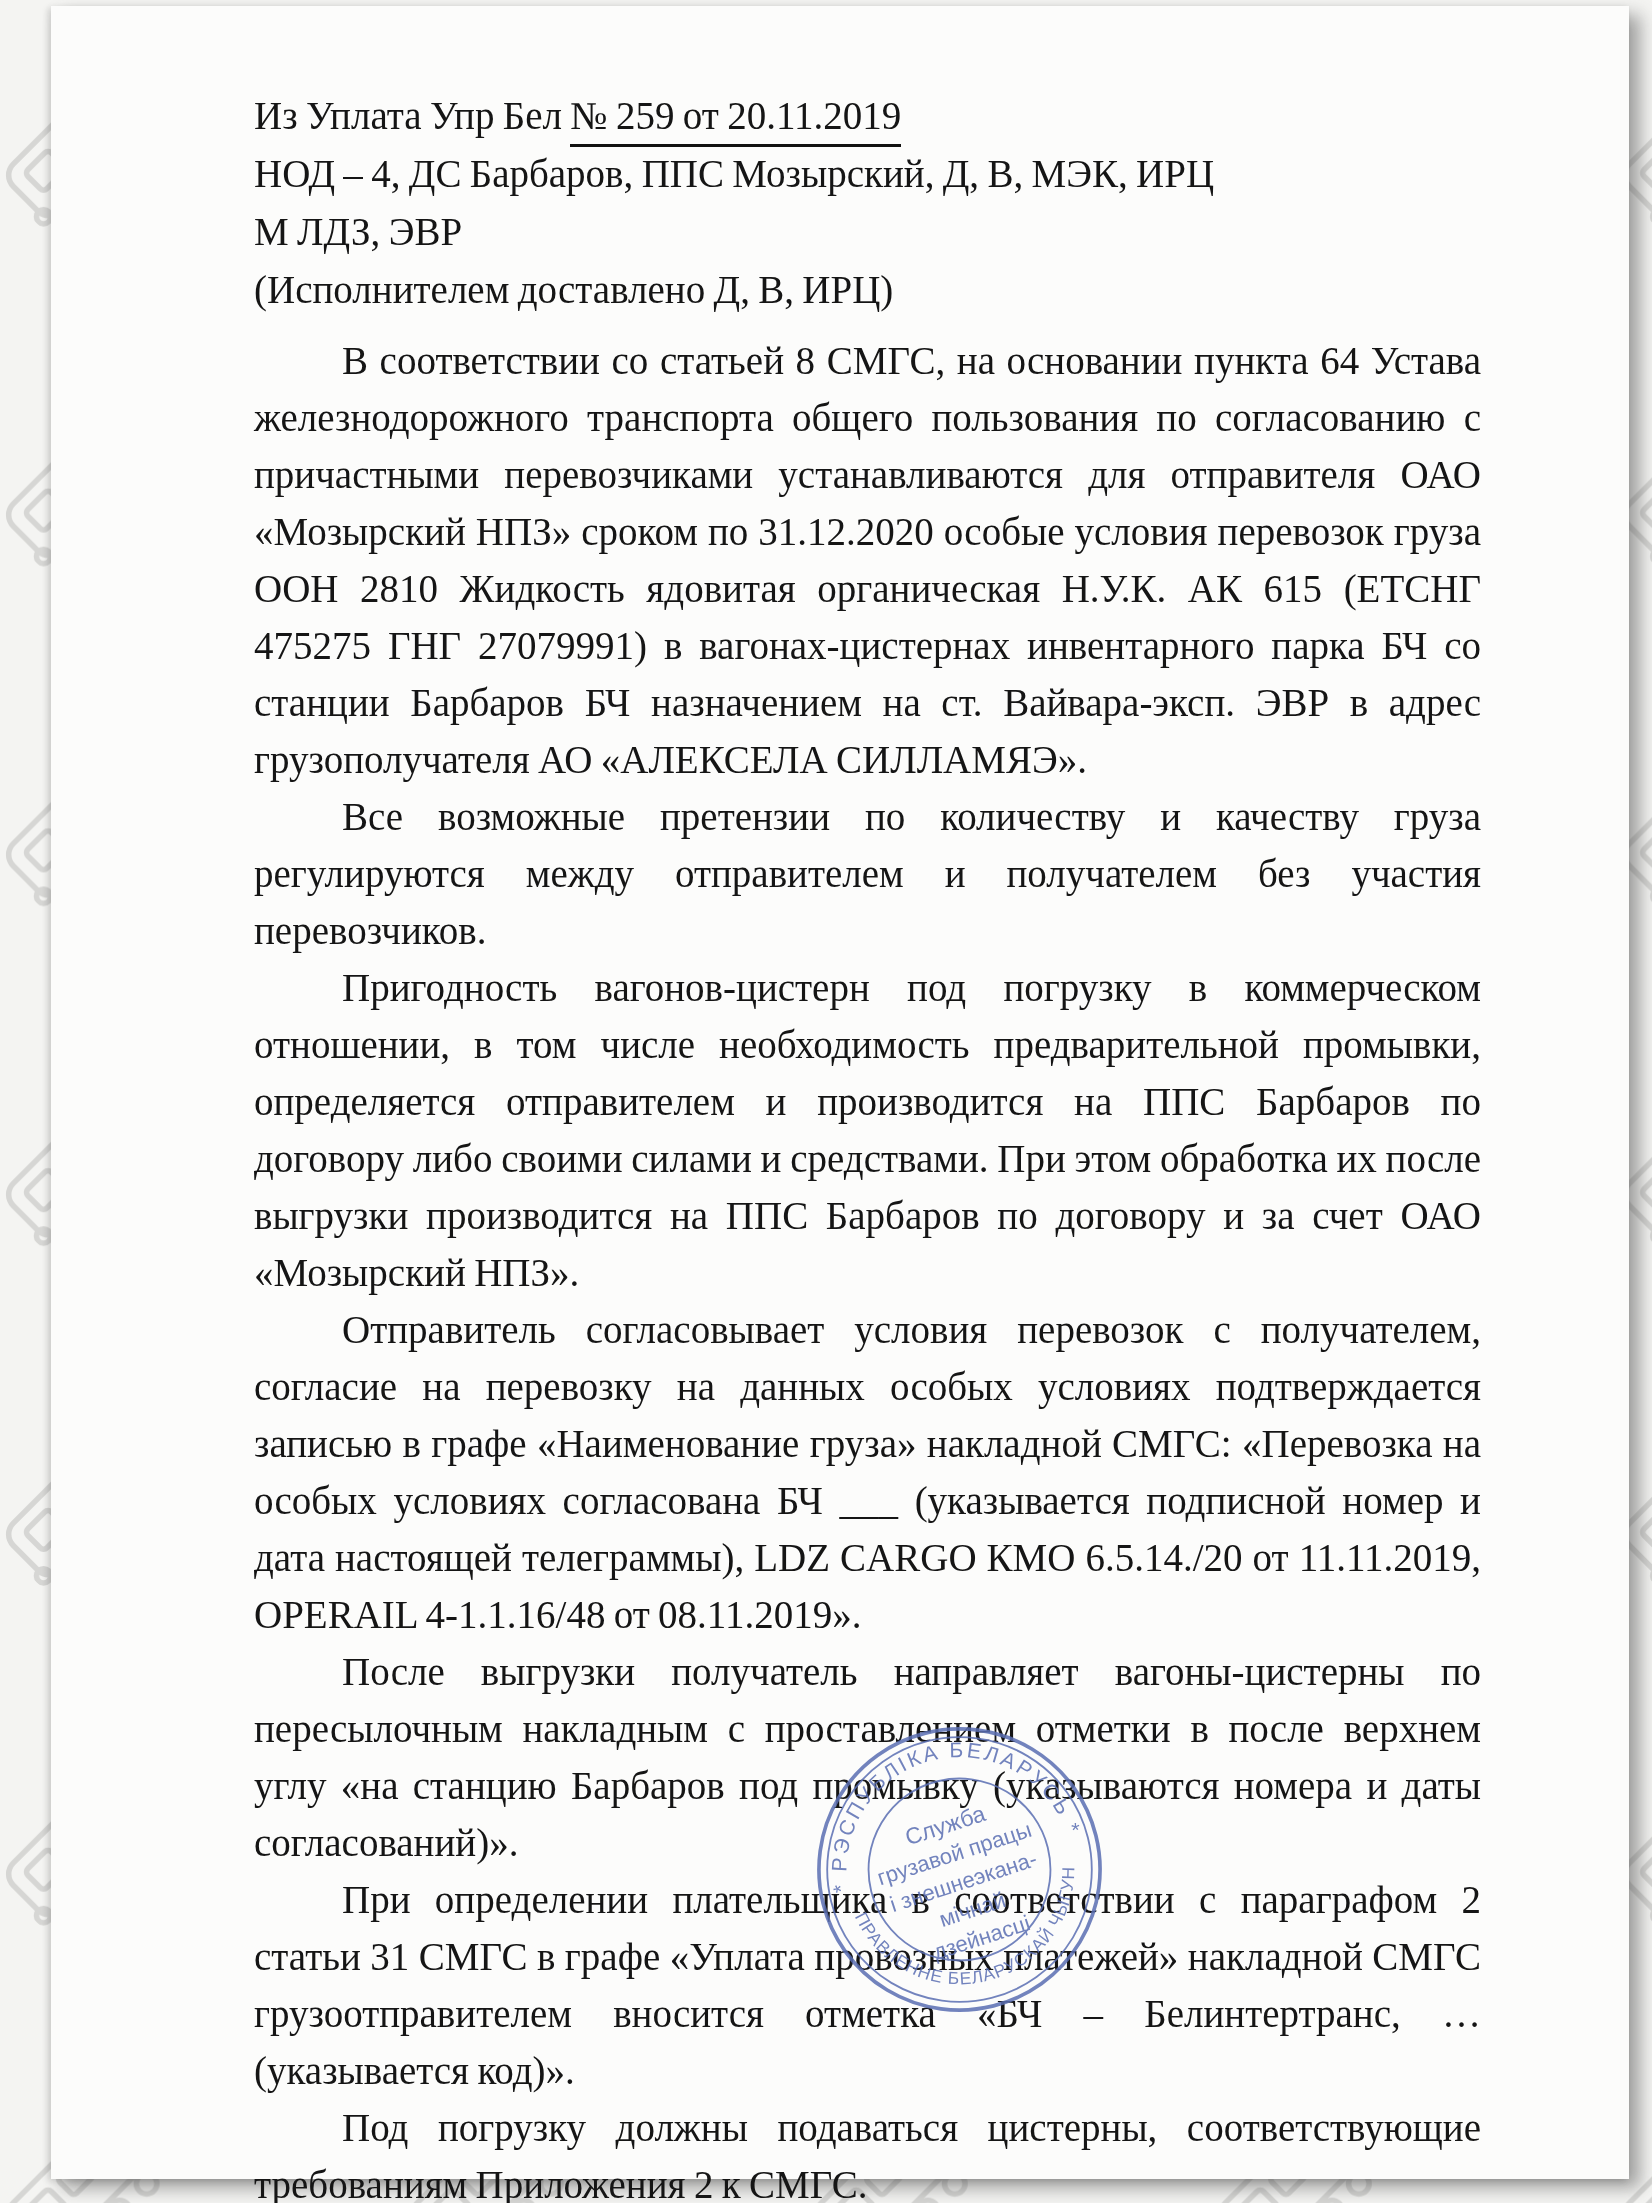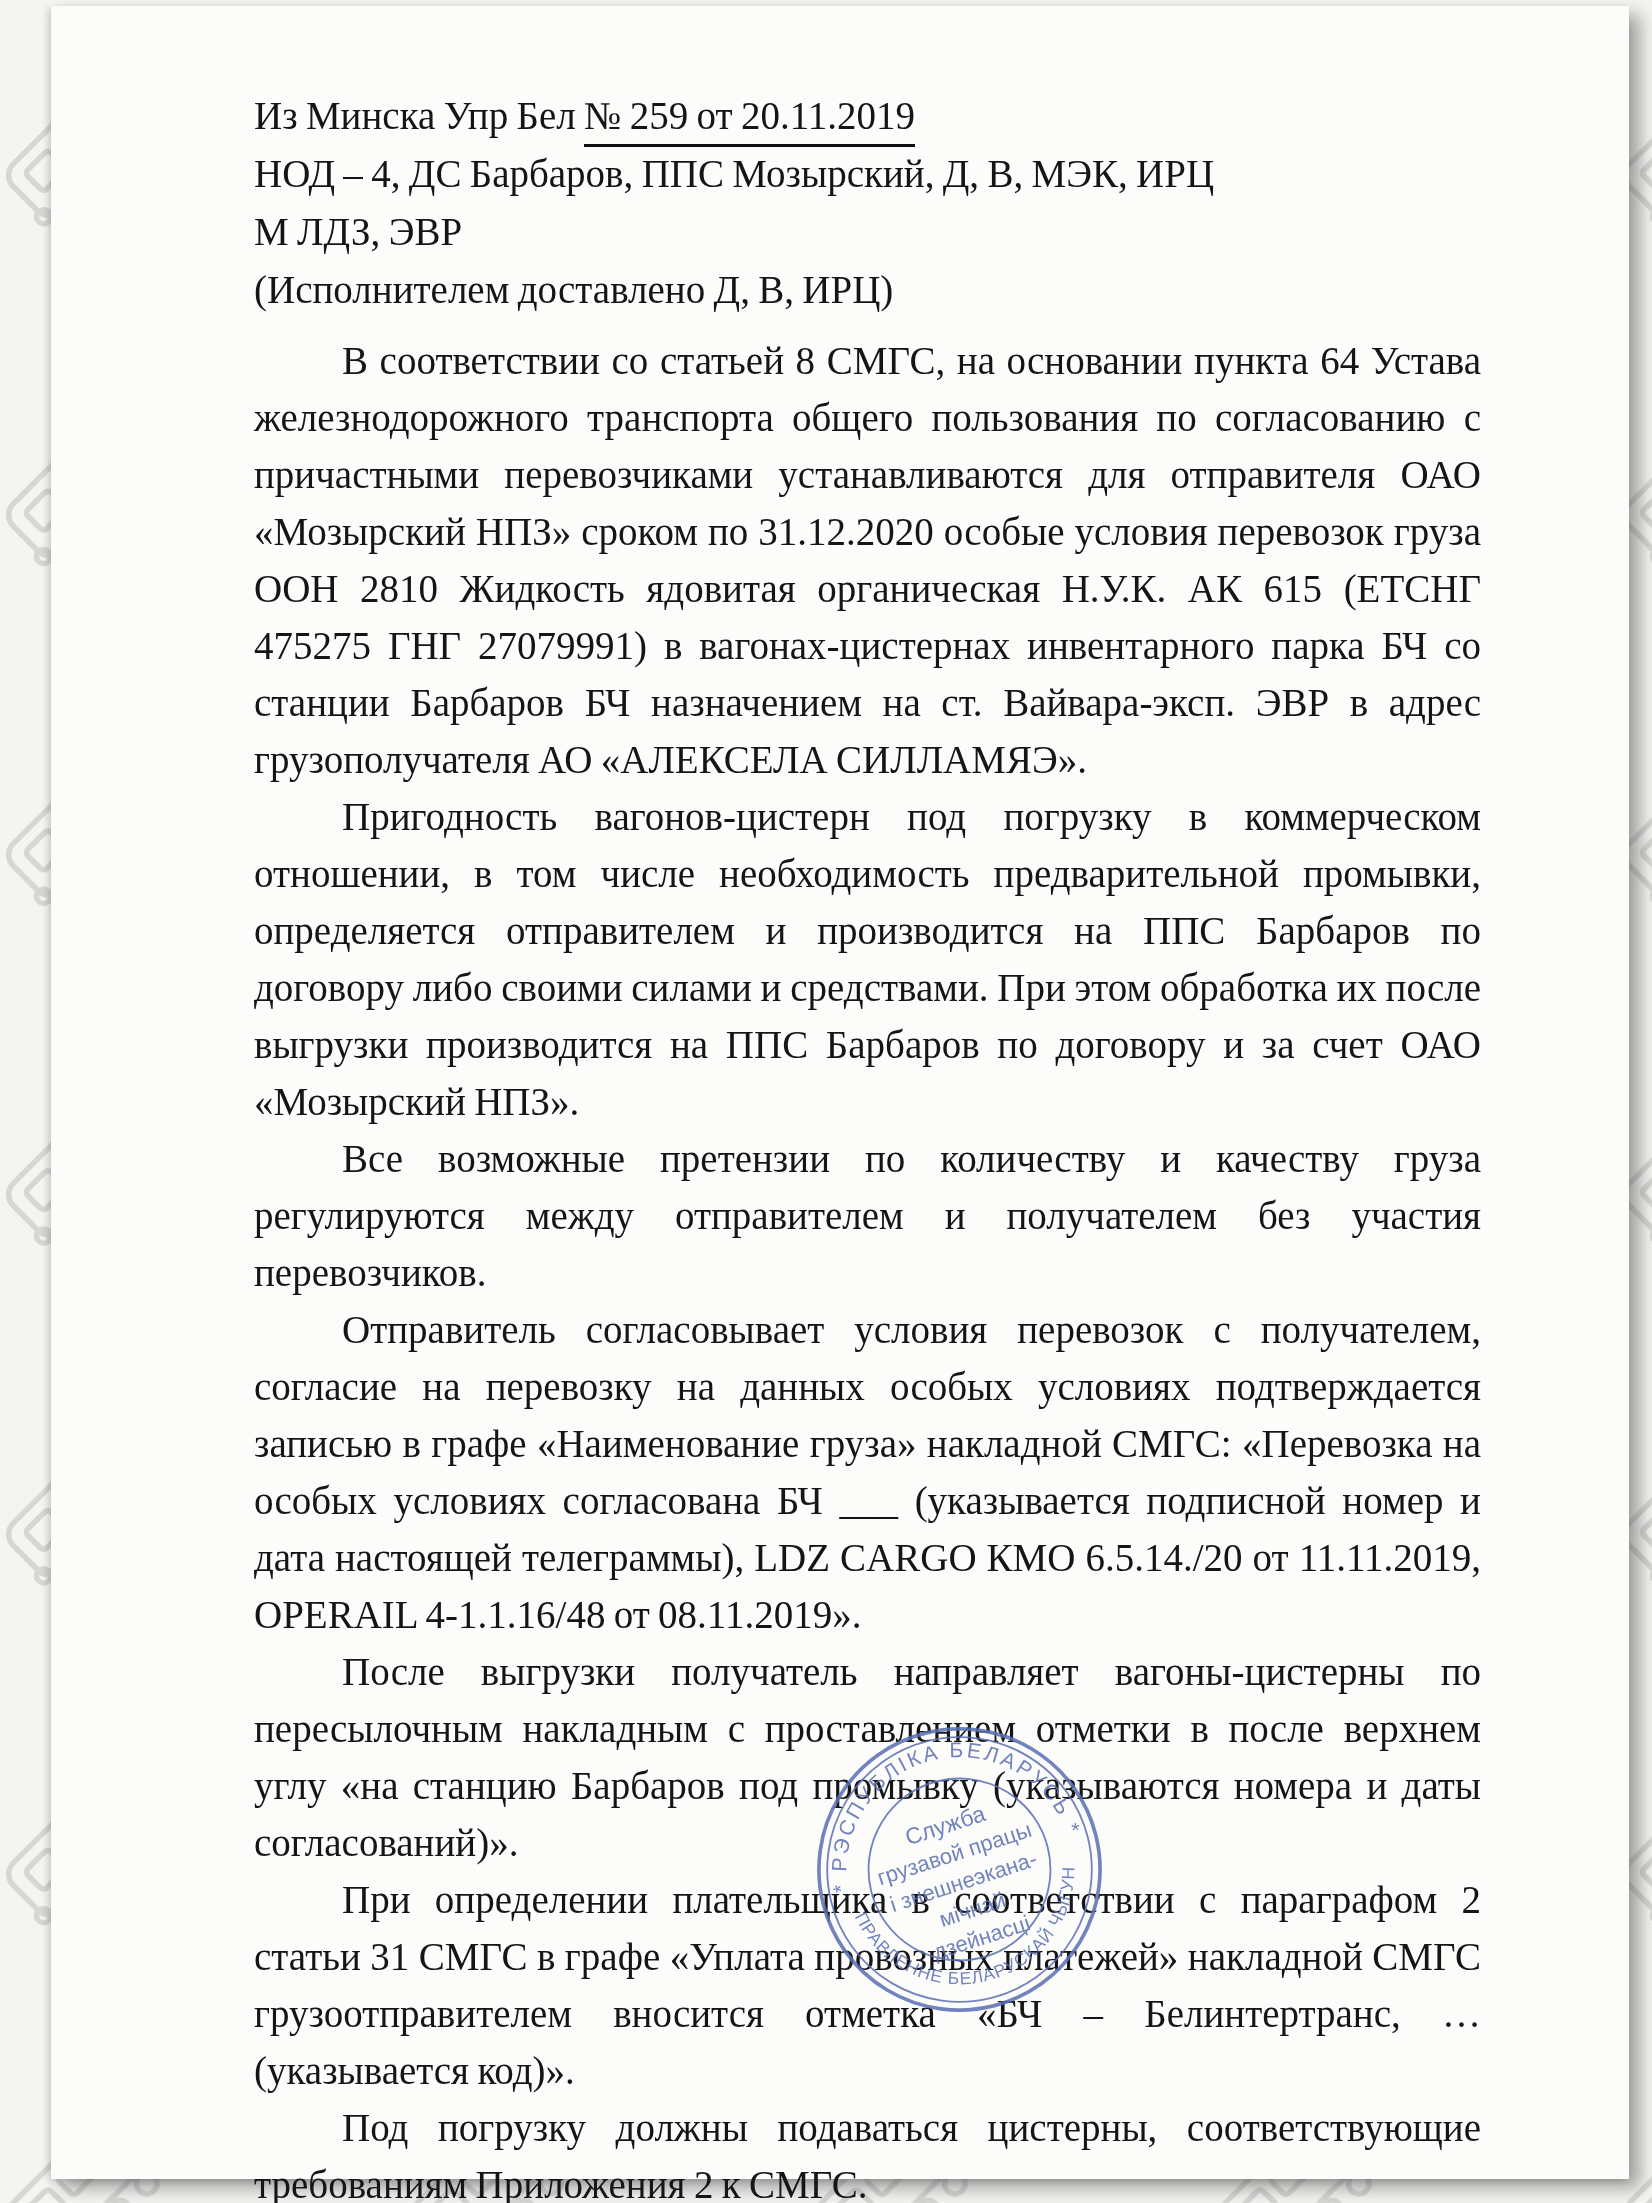--- a/index.html
+++ b/index.html
@@ -53,30 +53,30 @@
       </pattern>
     </defs>
     <rect x="0" y="0" width="1800" height="2400" fill="url(#wm)"></rect>
   </svg>
 </div>
 
 <div class="page">
   <div class="content">
 
     <div class="hdr">
-      <p><span>Из Минска Упр Бел </span><span class="u-num">№  259 от 20.11.2019</span></p>
+      <p><span>Из Уплата Упр Бел </span><span class="u-num">№  259 от 20.11.2019</span></p>
       <p>НОД – 4, ДС Барбаров, ППС Мозырский, Д, В, МЭК, ИРЦ</p>
       <p>М ЛДЗ, ЭВР</p>
       <p>(Исполнителем доставлено Д, В, ИРЦ)</p>
     </div>
 
     <div class="bodytext">
       <p>В соответствии со статьей 8 СМГС, на основании пункта 64 Устава железнодорожного транспорта общего пользования по согласованию с причастными перевозчиками устанавливаются для отправителя ОАО «Мозырский НПЗ» сроком по 31.12.2020 особые условия перевозок груза ООН 2810 Жидкость ядовитая органическая Н.У.К. АК 615 (ЕТСНГ 475275 ГНГ 27079991) в вагонах-цистернах инвентарного парка БЧ со станции Барбаров БЧ назначением на ст. Вайвара-эксп. ЭВР в адрес грузополучателя АО «АЛЕКСЕЛА СИЛЛАМЯЭ».</p>
+      <p>Все возможные претензии по количеству и качеству груза регулируются между отправителем и получателем без участия перевозчиков.</p>
       <p>Пригодность вагонов-цистерн под погрузку в коммерческом отношении, в том числе необходимость предварительной промывки, определяется отправителем и производится на ППС Барбаров по договору либо своими силами и средствами. При этом обработка их после выгрузки производится на ППС Барбаров по договору и за счет ОАО «Мозырский НПЗ».</p>
-      <p>Все возможные претензии по количеству и качеству груза регулируются между отправителем и получателем без участия перевозчиков.</p>
       <p>Отправитель согласовывает условия перевозок с получателем, согласие на перевозку на данных особых условиях подтверждается записью в графе «Наименование груза» накладной СМГС: «Перевозка на особых условиях согласована БЧ ___ (указывается подписной номер и дата настоящей телеграммы), LDZ CARGO КМО 6.5.14./20 от 11.11.2019, OPERAIL 4-1.1.16/48 от 08.11.2019».</p>
       <p>После выгрузки получатель направляет вагоны-цистерны по пересылочным накладным с проставлением отметки в после верхнем углу «на станцию Барбаров под промывку (указываются номера и даты согласований)».</p>
       <p>При определении плательщика в соответствии с параграфом 2 статьи 31 СМГС в графе «Уплата провозных платежей» накладной СМГС грузоотправителем вносится отметка «БЧ – Белинтертранс, … (указывается код)».</p>
       <p>Под погрузку должны подаваться цистерны, соответствующие требованиям Приложения 2 к СМГС.</p>
 
     </div>
 
   </div>
 
   <svg class="stamp" viewBox="0 0 332 332" xmlns="http://www.w3.org/2000/svg">

